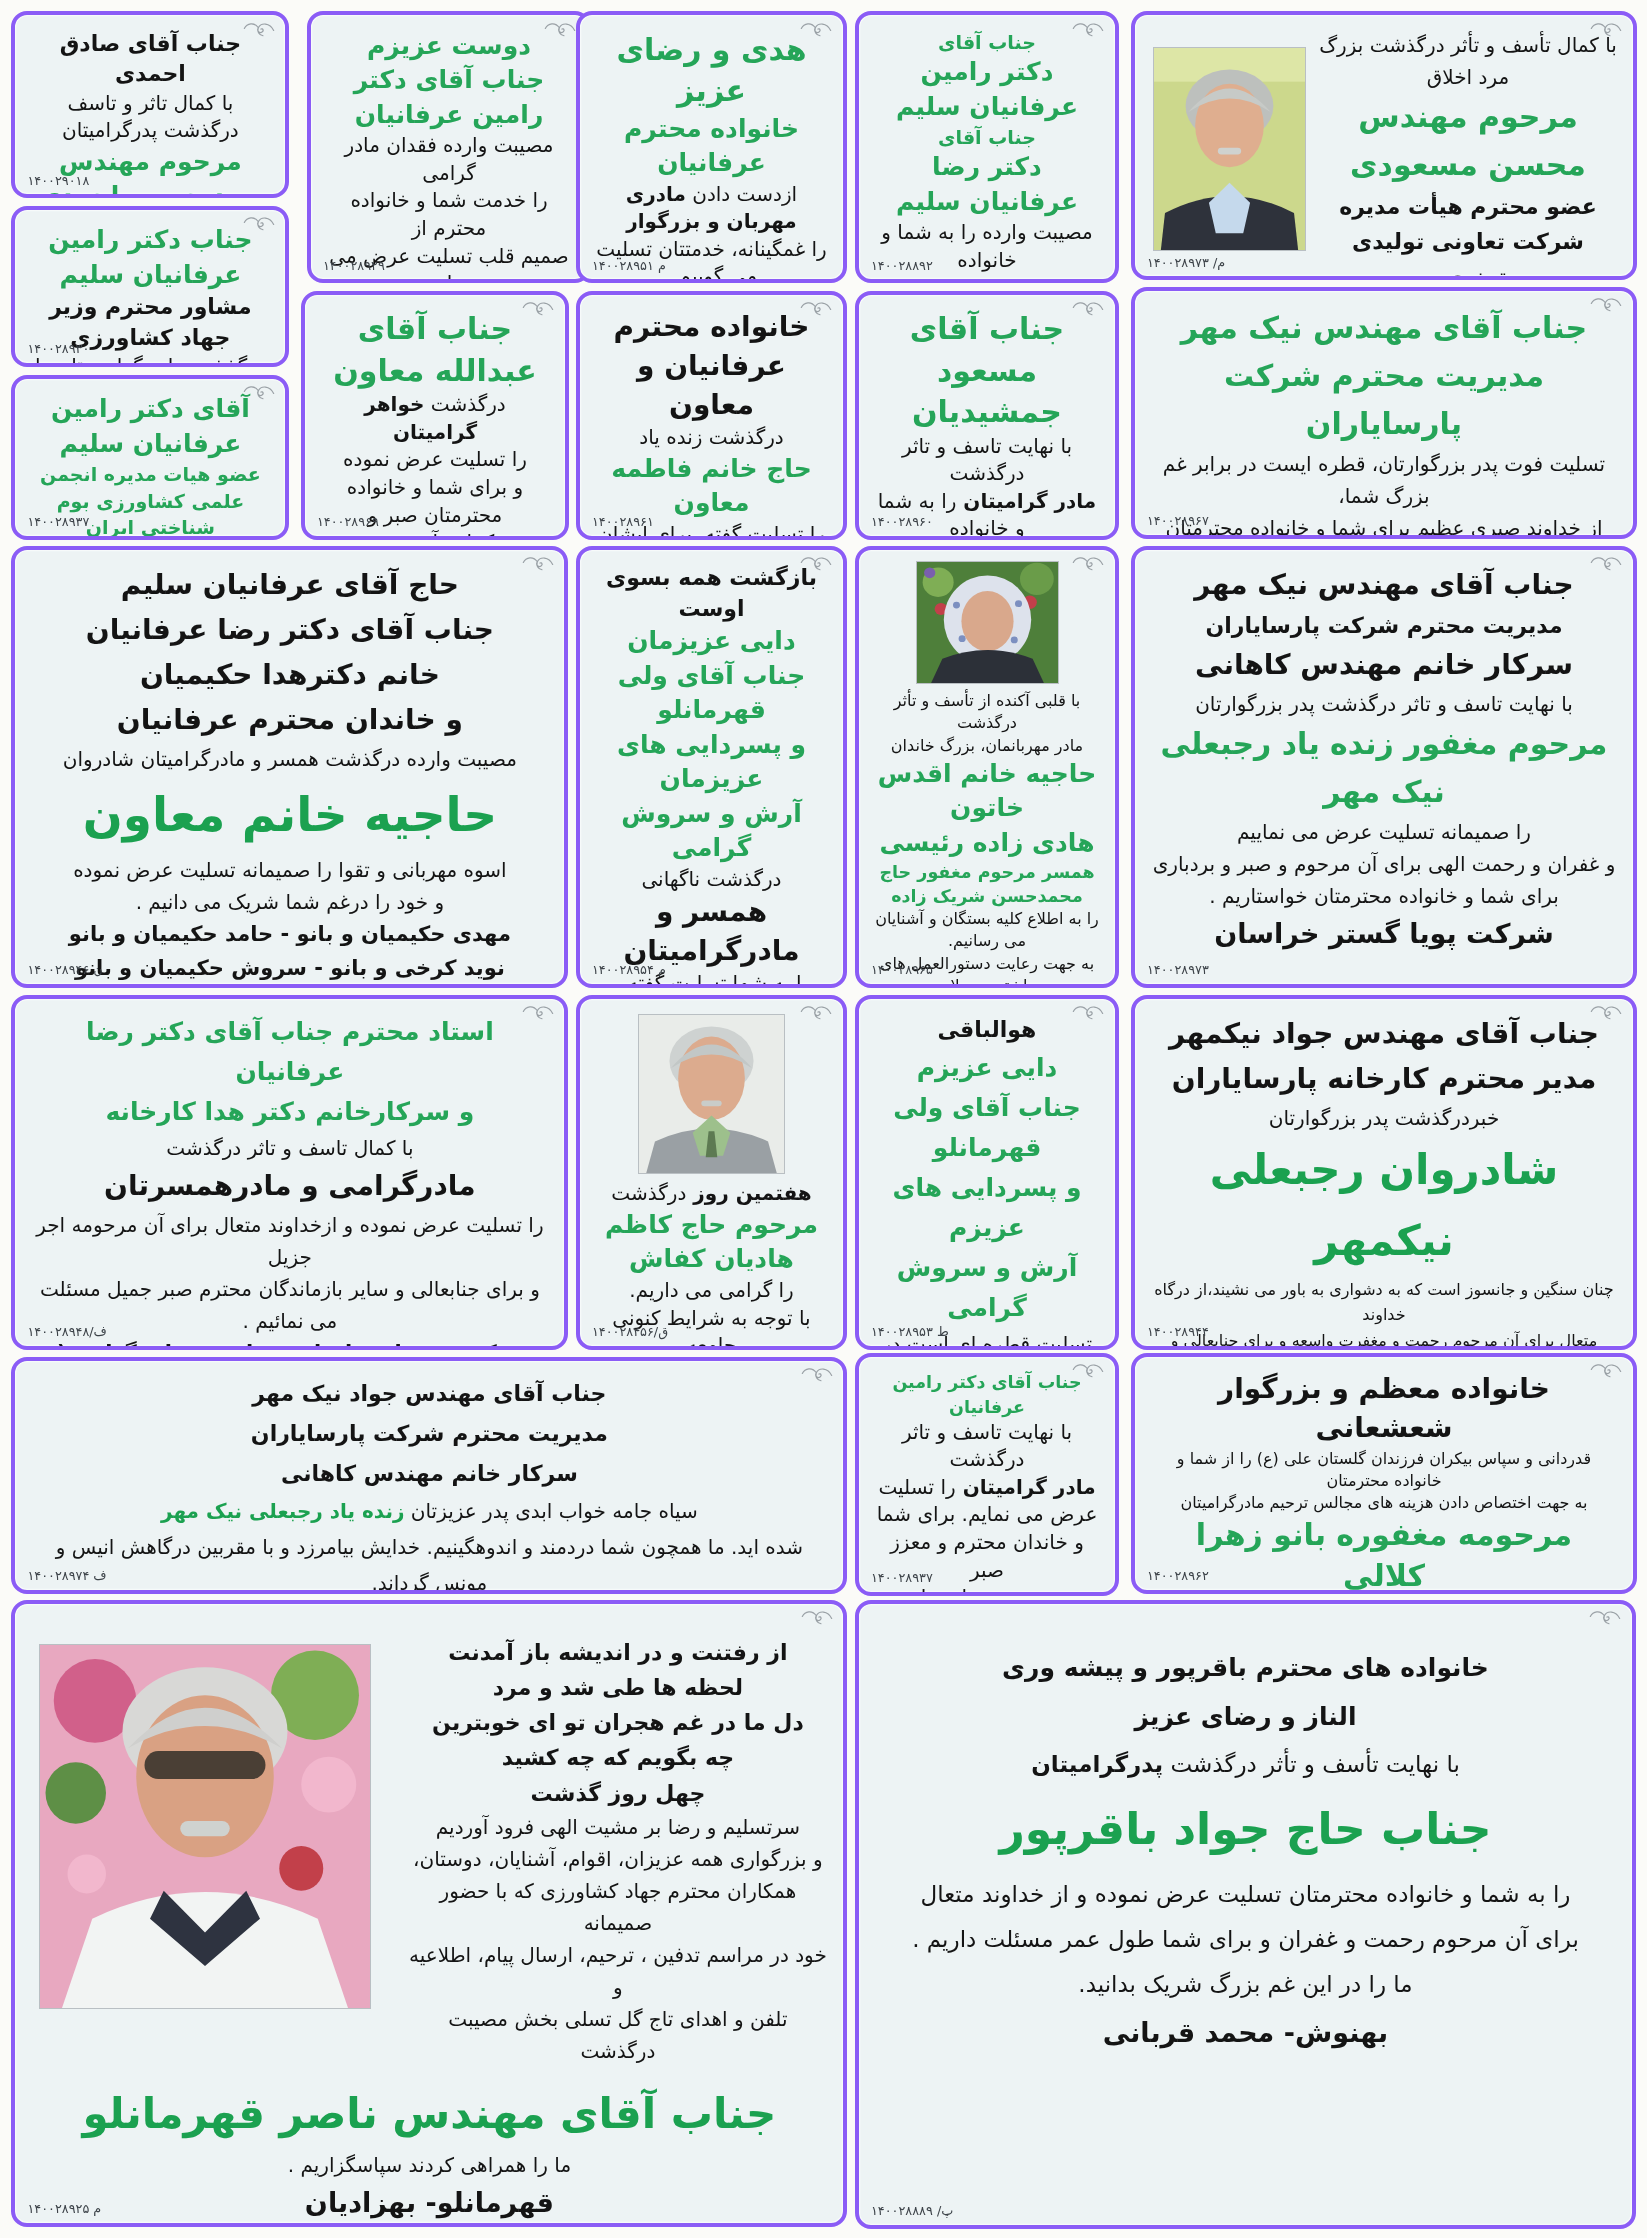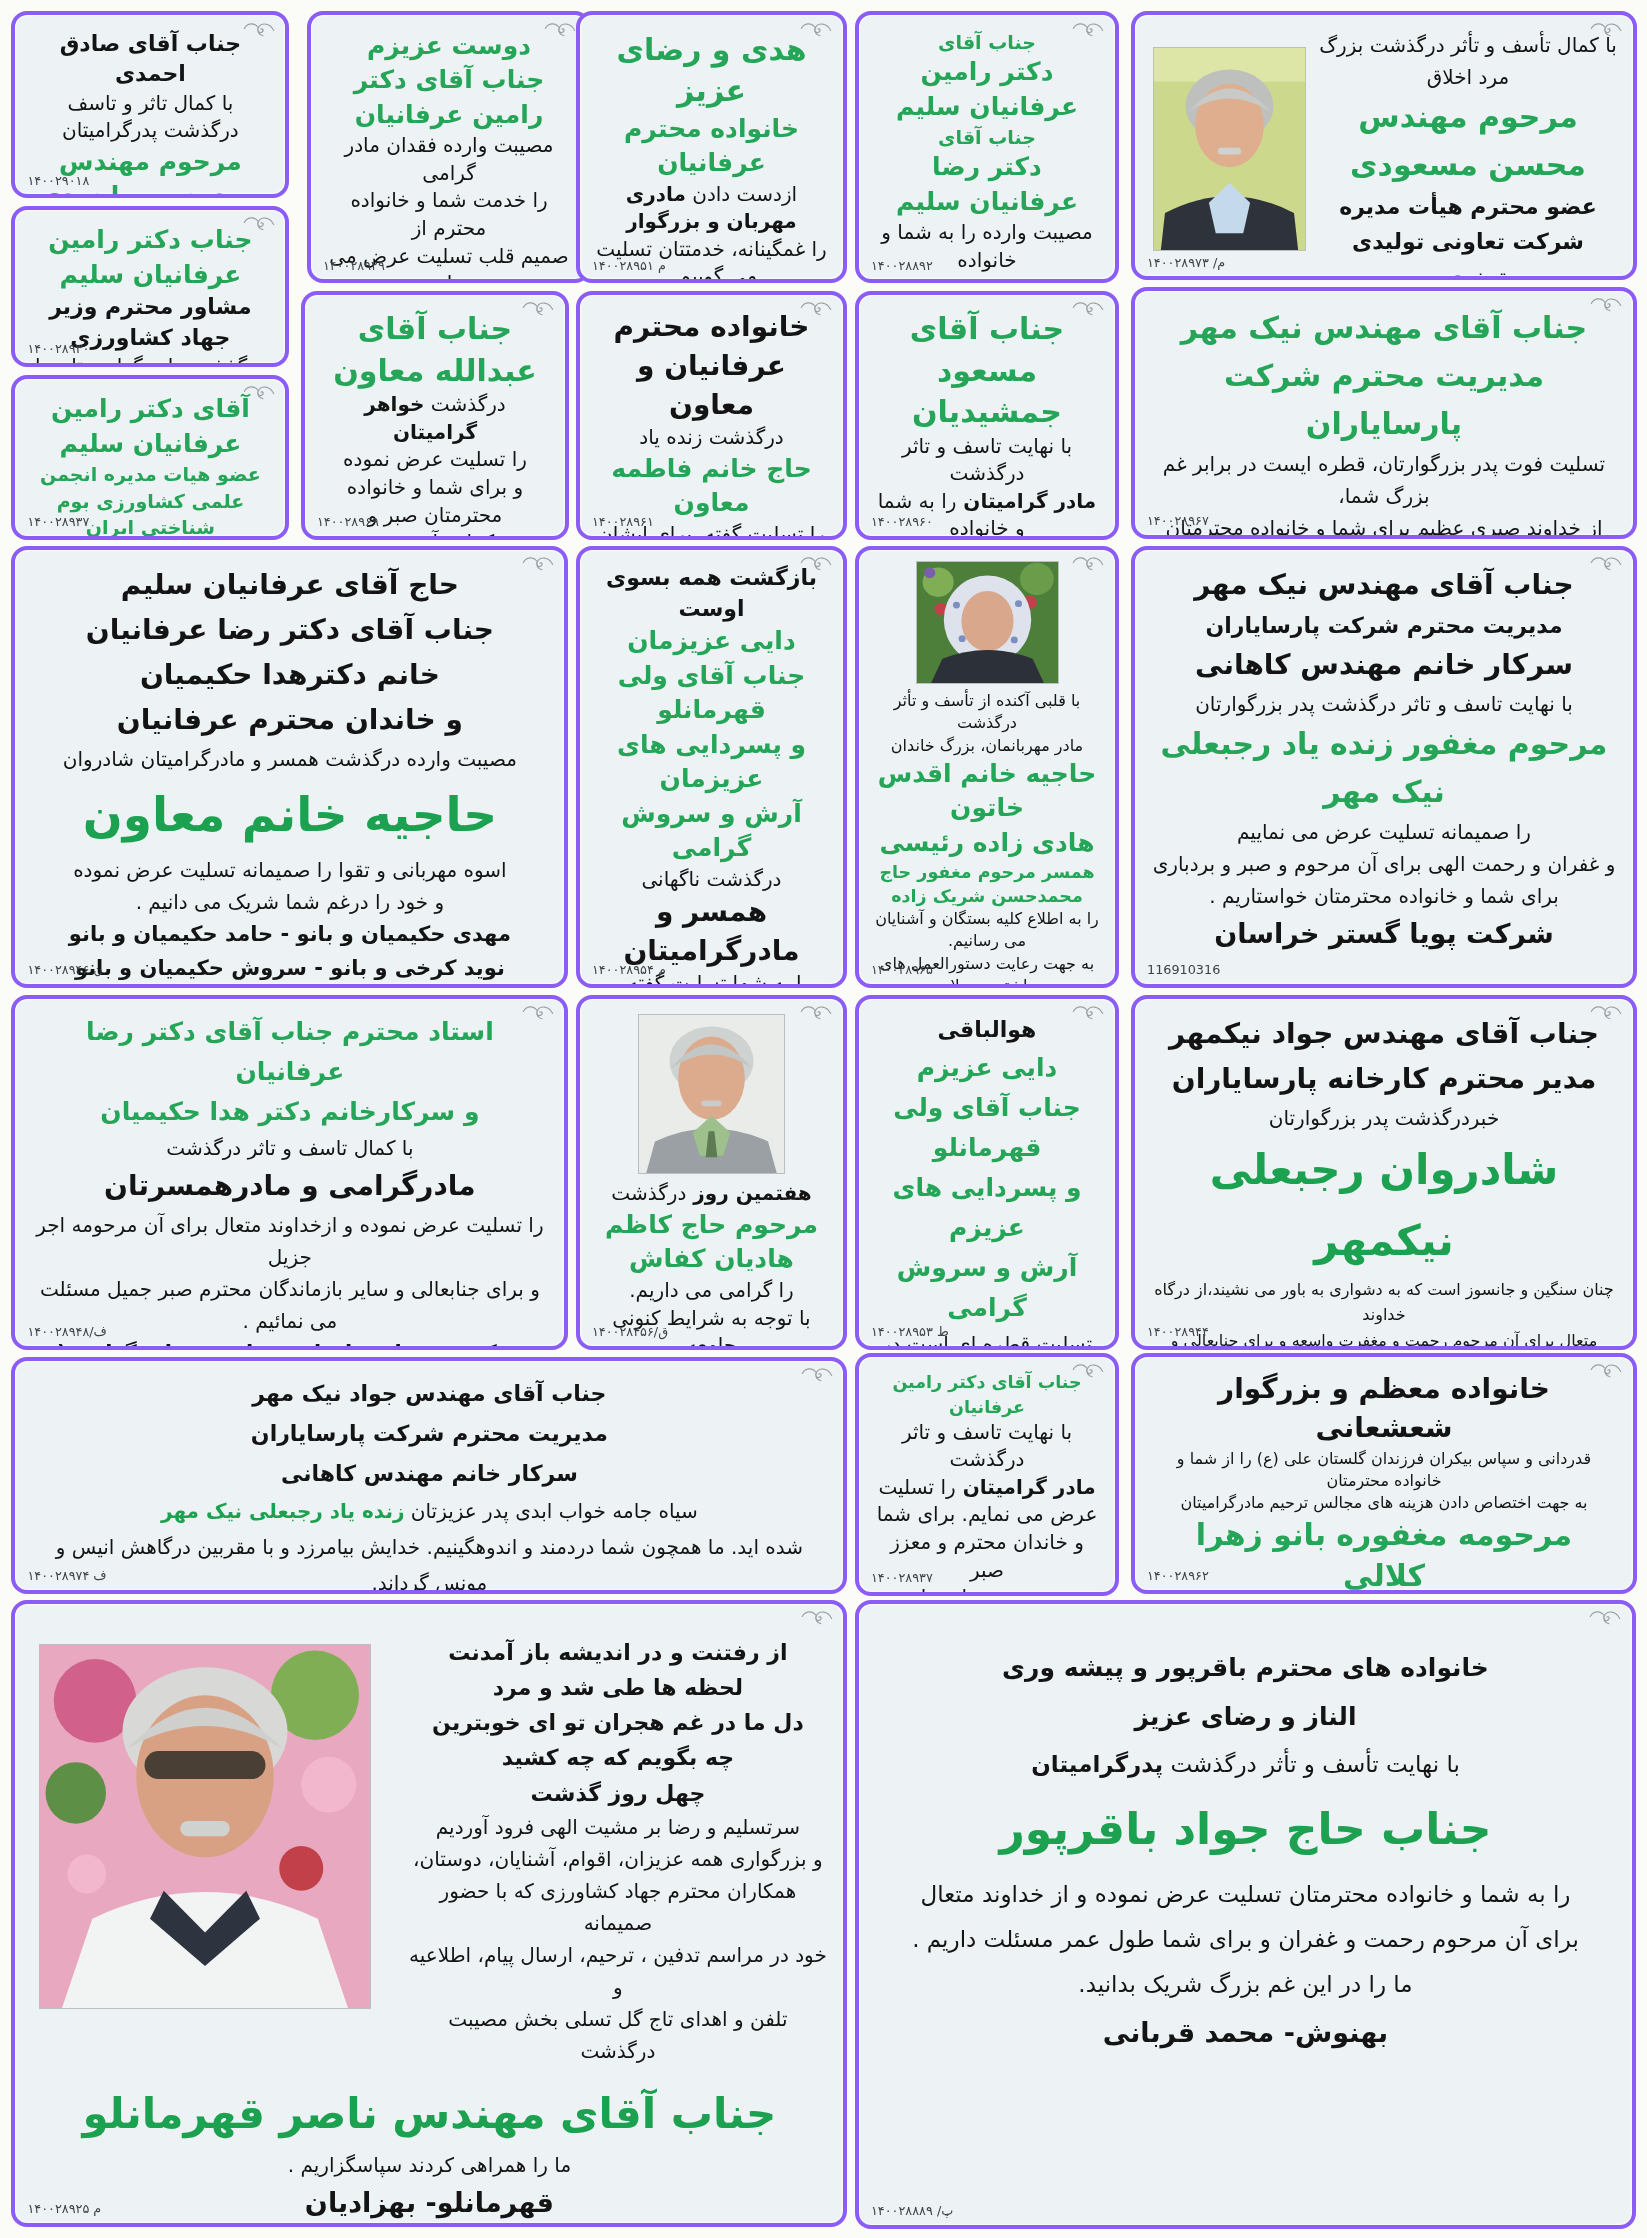--- a/index.html
+++ b/index.html
@@ -269,30 +269,30 @@
         <div class="line s-b1">جناب آقای مهندس نیک مهر</div>
         <div class="line s-b2">مدیریت محترم شرکت پارسایاران</div>
         <div class="line s-b1">سرکار خانم مهندس کاهانی</div>
         <div class="line s-p">با نهایت تاسف و تاثر درگذشت پدر بزرگوارتان</div>
         <div class="line s-g1">مرحوم مغفور زنده یاد رجبعلی نیک مهر</div>
         <div class="line s-p">را صمیمانه تسلیت عرض می نماییم</div>
         <div class="line s-p">و غفران و رحمت الهی برای آن مرحوم و صبر و بردباری</div>
         <div class="line s-p">برای شما و خانواده محترمتان خواستاریم .</div>
         <div class="line s-sigL">شرکت پویا گستر خراسان</div>
       </div>
-    <div class="code">116910316</div>
+    <div class="code">۱۴۰۰۲۸۹۷۳</div>
   <span class="fl"><svg width="32" height="17.5" viewBox="0 0 48 26">
           <path d="M46 14 C40 2 27 2 23 10 C20 15 25 19 29 16 C31.5 14 29.5 10.5 27 12 M23 10 C17 1 6 3 2 11 M23 10 C21 16 24 21 30 22" fill="none" stroke="#8b9298" stroke-width="1.8" stroke-linecap="round"></path>
         </svg></span>
     </div>
 
   <div class="box" style="left:11.4px;top:995px;width:557px;height:355px">
     <div class="lines">
         <div class="line s-g2">استاد محترم جناب آقای دکتر رضا عرفانیان</div>
-        <div class="line s-g2">و سرکارخانم دکتر هدا حکیمیان</div>
+        <div class="line s-g2">و سرکارخانم دکتر هدا کارخانه</div>
         <div class="line s-p">با کمال تاسف و تاثر درگذشت</div>
         <div class="line s-b1">مادرگرامی و مادرهمسرتان</div>
         <div class="line s-p">را تسلیت عرض نموده و ازخداوند متعال برای آن مرحومه اجر جزیل</div>
         <div class="line s-p">و برای جنابعالی و سایر بازماندگان محترم صبر جمیل مسئلت می نمائیم .</div>
         <div class="line s-sig">مرکز تحقیقات ماهنامه دنیای سرمایه گذاری ( مشهد )</div>
       </div>
     <div class="code">۱۴۰۰۲۸۹۴۸/ف</div>
   <span class="fl"><svg width="32" height="17.5" viewBox="0 0 48 26">
           <path d="M46 14 C40 2 27 2 23 10 C20 15 25 19 29 16 C31.5 14 29.5 10.5 27 12 M23 10 C17 1 6 3 2 11 M23 10 C21 16 24 21 30 22" fill="none" stroke="#8b9298" stroke-width="1.8" stroke-linecap="round"></path>
         </svg></span>

